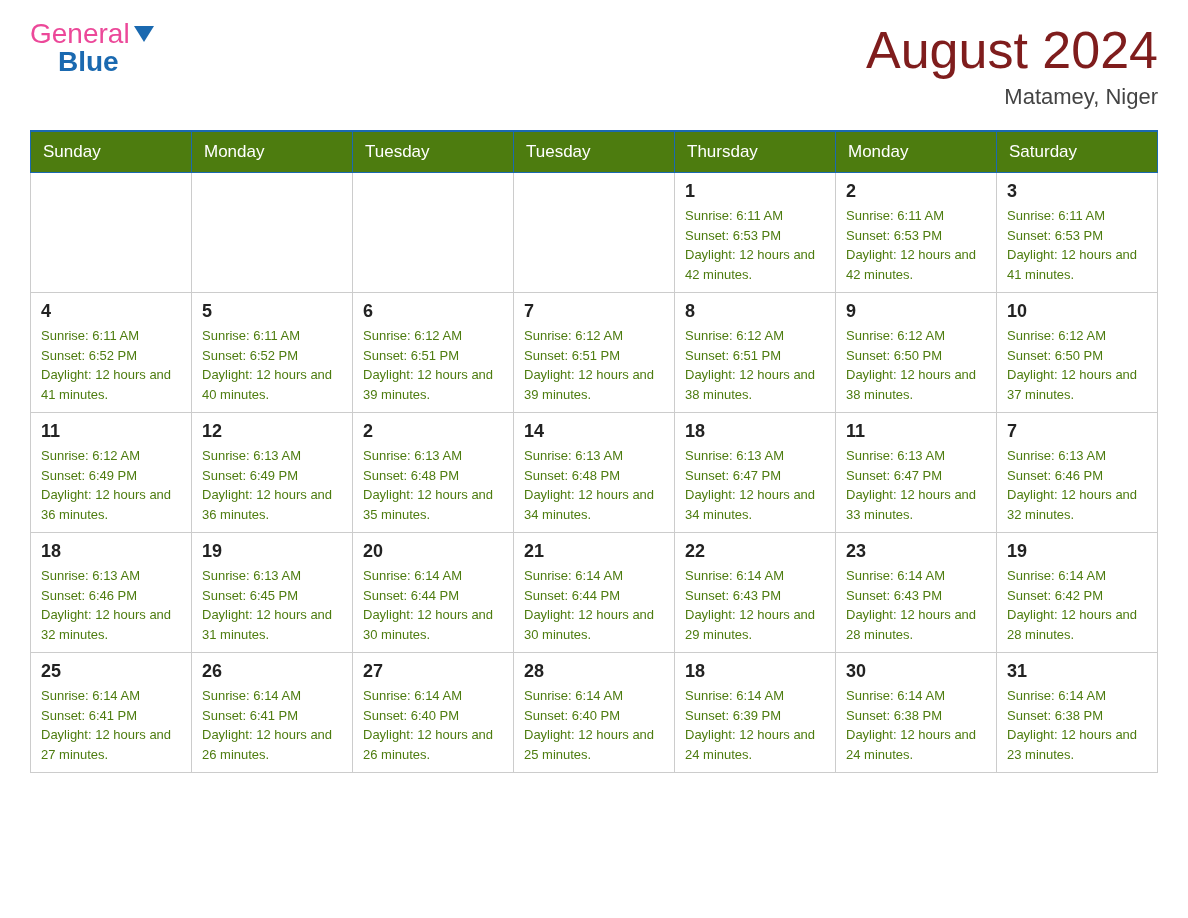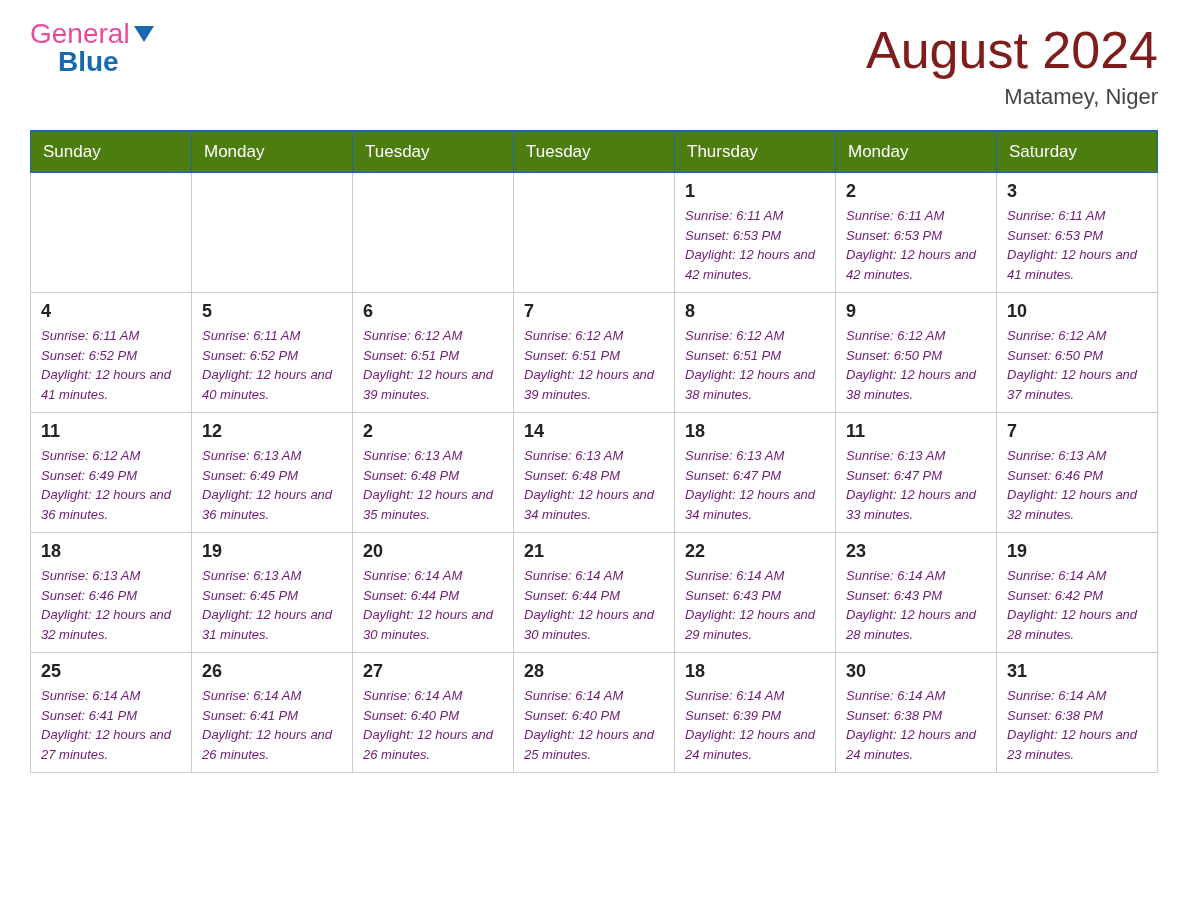--- a/index.html
+++ b/index.html
@@ -84,23 +84,22 @@
       min-height: 100px;
     }
     .day-num {
       font-size: 18px;
       font-weight: bold;
       color: #222;
       margin-bottom: 4px;
     }
     .day-info {
       font-size: 13px;
-      color: #701a75;
+      color: #4d7c0f;
       line-height: 1.5;
-      font-style: italic;
     }
     .empty-cell {
       background: #fff;
     }
     .calendar tr td {
       background: #fff;
     }
     .calendar thead tr th {
       border-top: 2px solid #1a69b0;
     }

